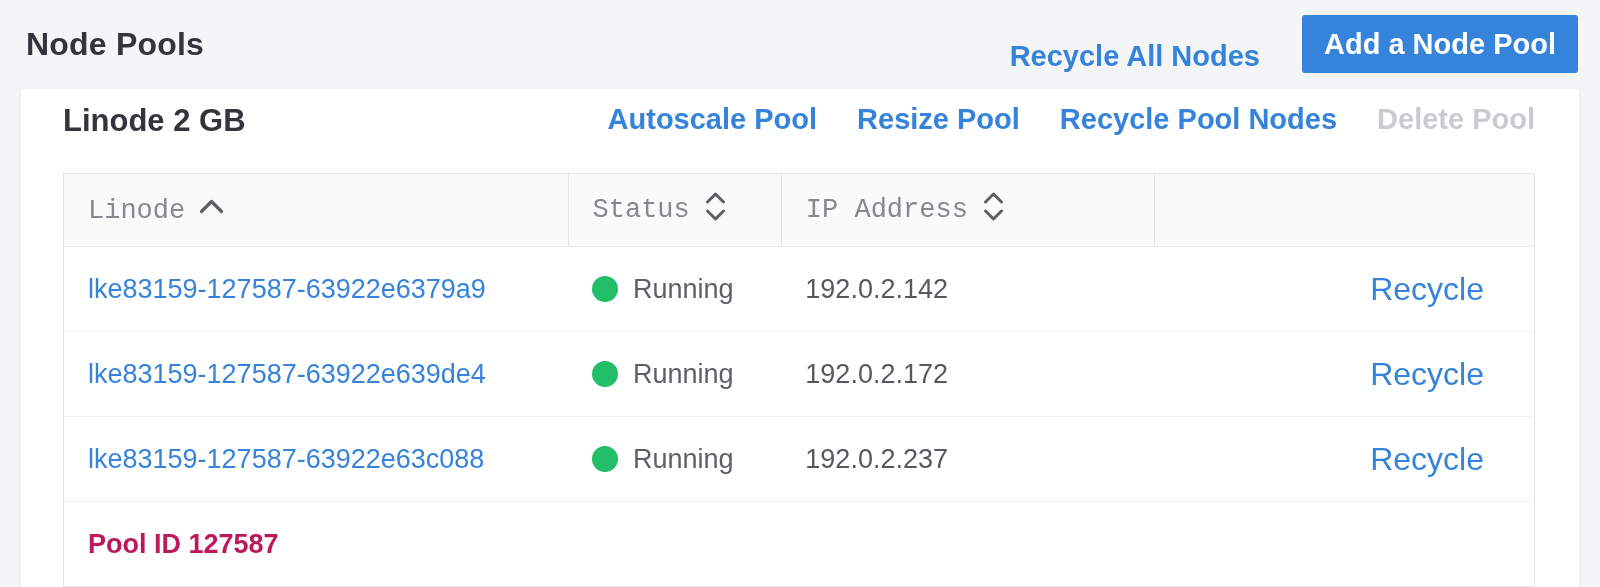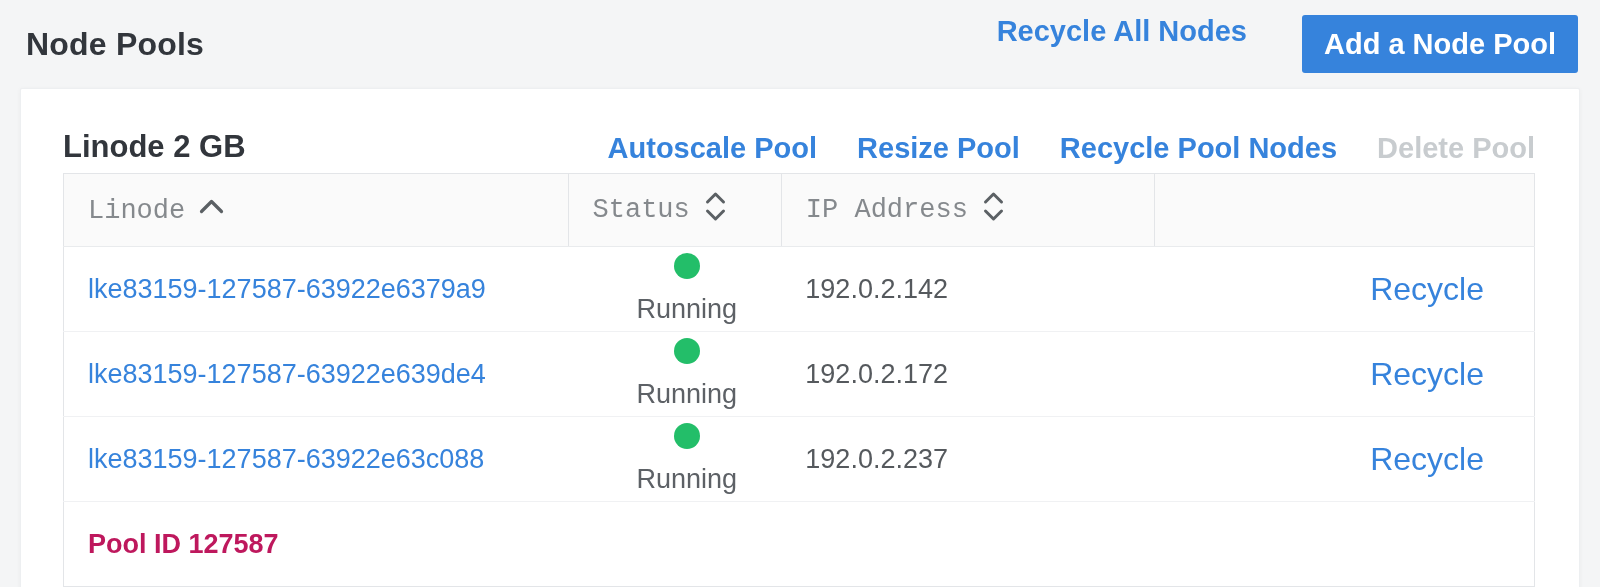--- a/index.html
+++ b/index.html
@@ -21,22 +21,22 @@
     justify-content: space-between;
   }
   .page-title {
     font-size: 32px;
     font-weight: 700;
     color: #32363c;
     letter-spacing: 0.2px;
   }
   .topbar-actions {
     display: flex;
-    align-items: flex-start;
-    gap: 55px;
+    align-items: flex-end;
+    gap: 42px;
   }
   .text-link {
     color: #3683dc;
     font-weight: 700;
     text-decoration: none;
     cursor: pointer;
   }
   .recycle-all-link { font-size: 29px; }
   .primary-btn {
     height: 58px;
@@ -56,21 +56,21 @@
     margin: 0 20px;
     background: #ffffff;
     border: 1px solid #edeff1;
     border-radius: 2px;
     box-shadow: 0 1px 4px rgba(50,54,60,0.05);
     padding: 14px 44px 40px 42px;
   }
   .pool-header {
     height: 62px;
     display: flex;
-    align-items: flex-end;
+    align-items: flex-start;
     justify-content: space-between;
   }
   .pool-title {
     font-size: 31px;
     font-weight: 700;
     color: #32363c;
   }
   .pool-actions {
     display: flex;
     align-items: center;
@@ -127,21 +127,20 @@
   .node-link {
     color: #3683dc;
     font-weight: 400;
     text-decoration: none;
     cursor: pointer;
   }
   .status-cell-inner {
     display: flex;
     align-items: center;
     gap: 15px;
-    flex-direction: column;
   }
   .status-dot {
     width: 26px;
     height: 26px;
     border-radius: 50%;
     background: #23be69;
     flex: 0 0 auto;
   }
   .status-text { color: #5d6166; }
   .ip-text { color: #55595d; }

